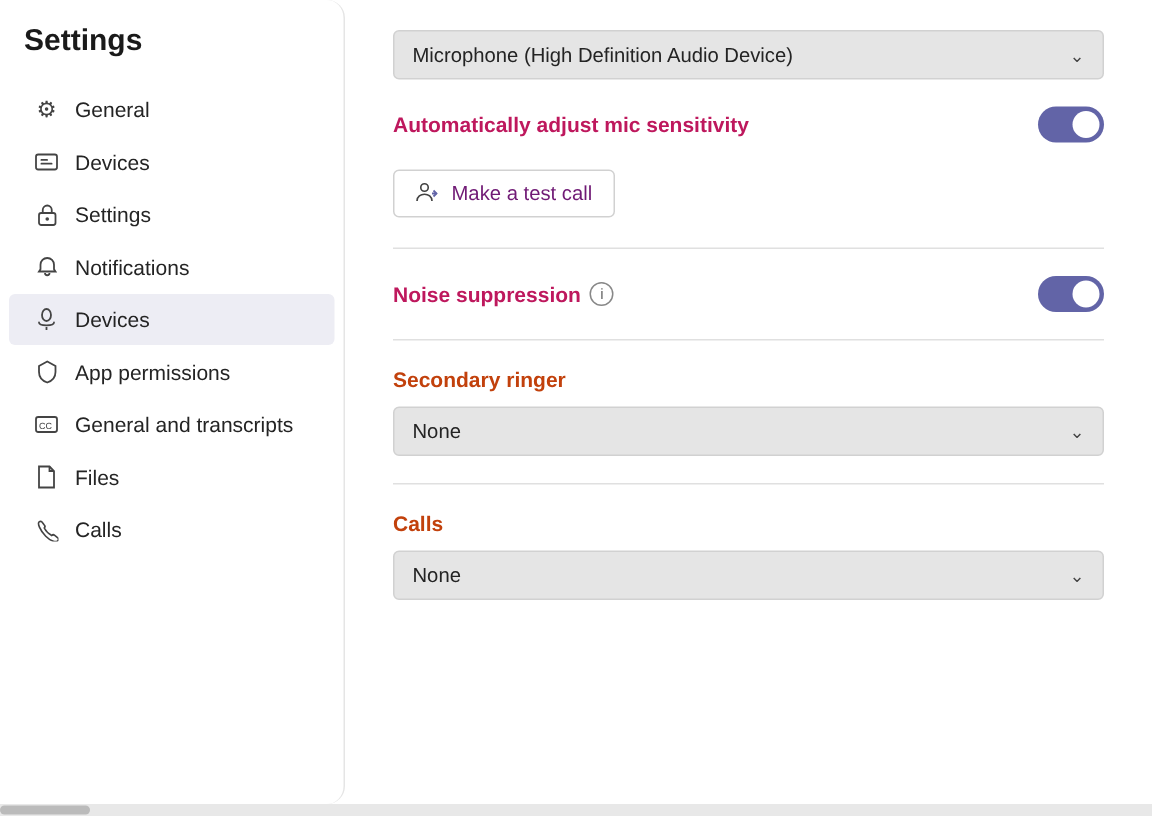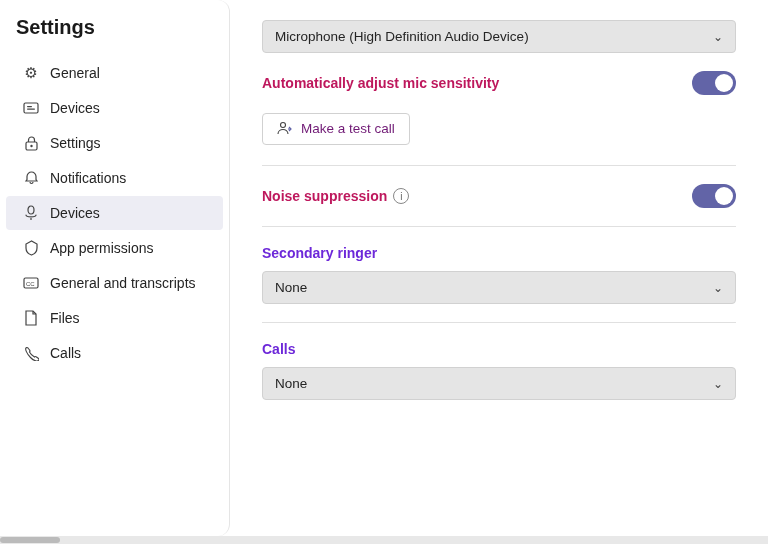--- a/index.html
+++ b/index.html
@@ -134,21 +134,21 @@
     
     .divider {
       border: none;
       border-top: 1px solid #e0e0e0;
       margin-bottom: 18px;
     }
     
     .section-label {
       font-size: 14px;
       font-weight: 600;
-      color: #6d28d9;
+      color: #c2410c;
       margin-bottom: 10px;
     }
     
     .noise-row {
       display: flex;
       align-items: flex-end;
       gap: 6px;
     }
     .info-icon {
       width: 16px;

